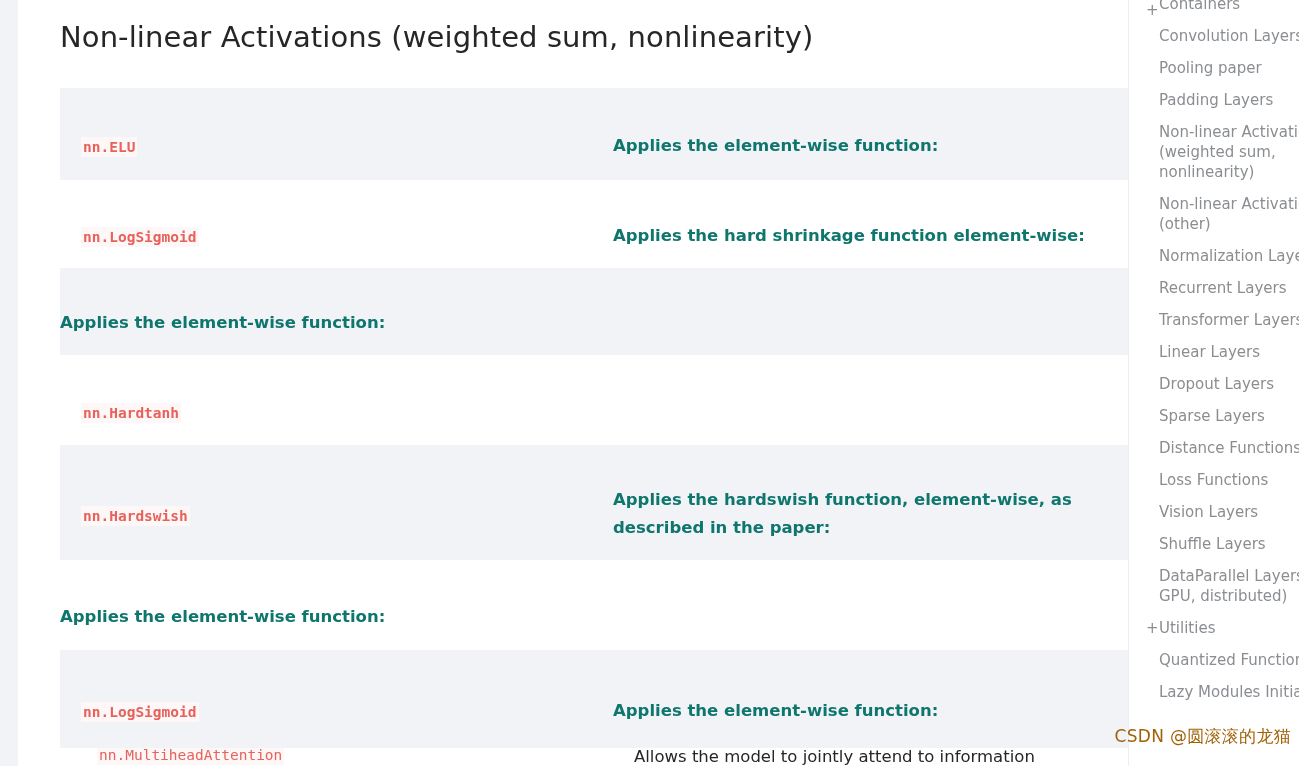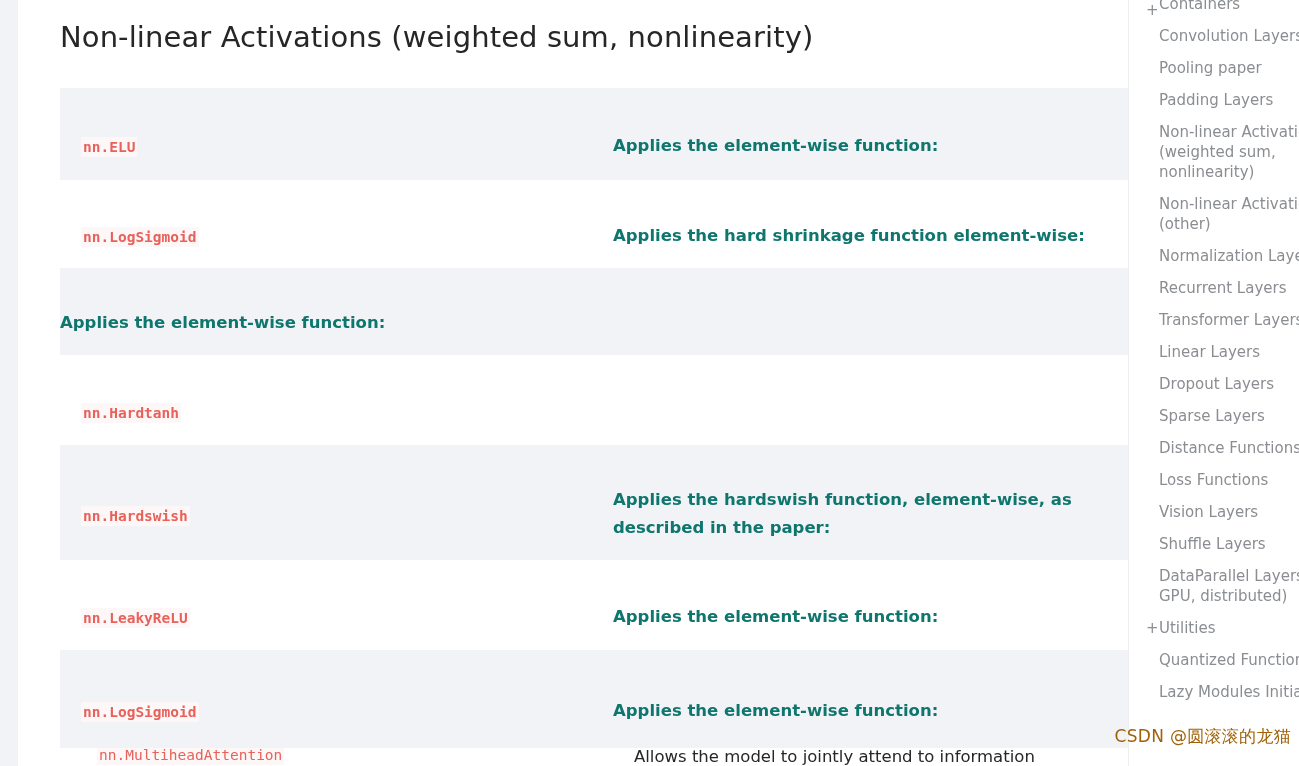--- a/index.html
+++ b/index.html
@@ -204,21 +204,20 @@
           <div class="cell-desc">Applies the element-wise function:</div>
         </div>
         <div class="fn-row" style="height: 90px;">
           <div class="cell-name"><span class="code-badge">nn.Hardtanh</span></div>
         </div>
         <div class="fn-row shaded" style="height: 115px;">
           <div class="cell-name"><span class="code-badge">nn.Hardswish</span></div>
           <div class="cell-desc">Applies the hardswish function, element-wise, as described in the paper:</div>
         </div>
         <div class="fn-row" style="height: 90px;">
-          <div class="cell-name"><span class="code-badge">nn.LeakyReLU</span></div>
           <div class="cell-desc">Applies the element-wise function:</div>
         </div>
         <div class="fn-row shaded" style="height: 98px;">
           <div class="cell-name"><span class="code-badge">nn.LogSigmoid</span></div>
           <div class="cell-desc">Applies the element-wise function:</div>
         </div>
       </div>
 
     <div class="clipped-row">
       <span class="code-badge clip-name">nn.MultiheadAttention</span>

